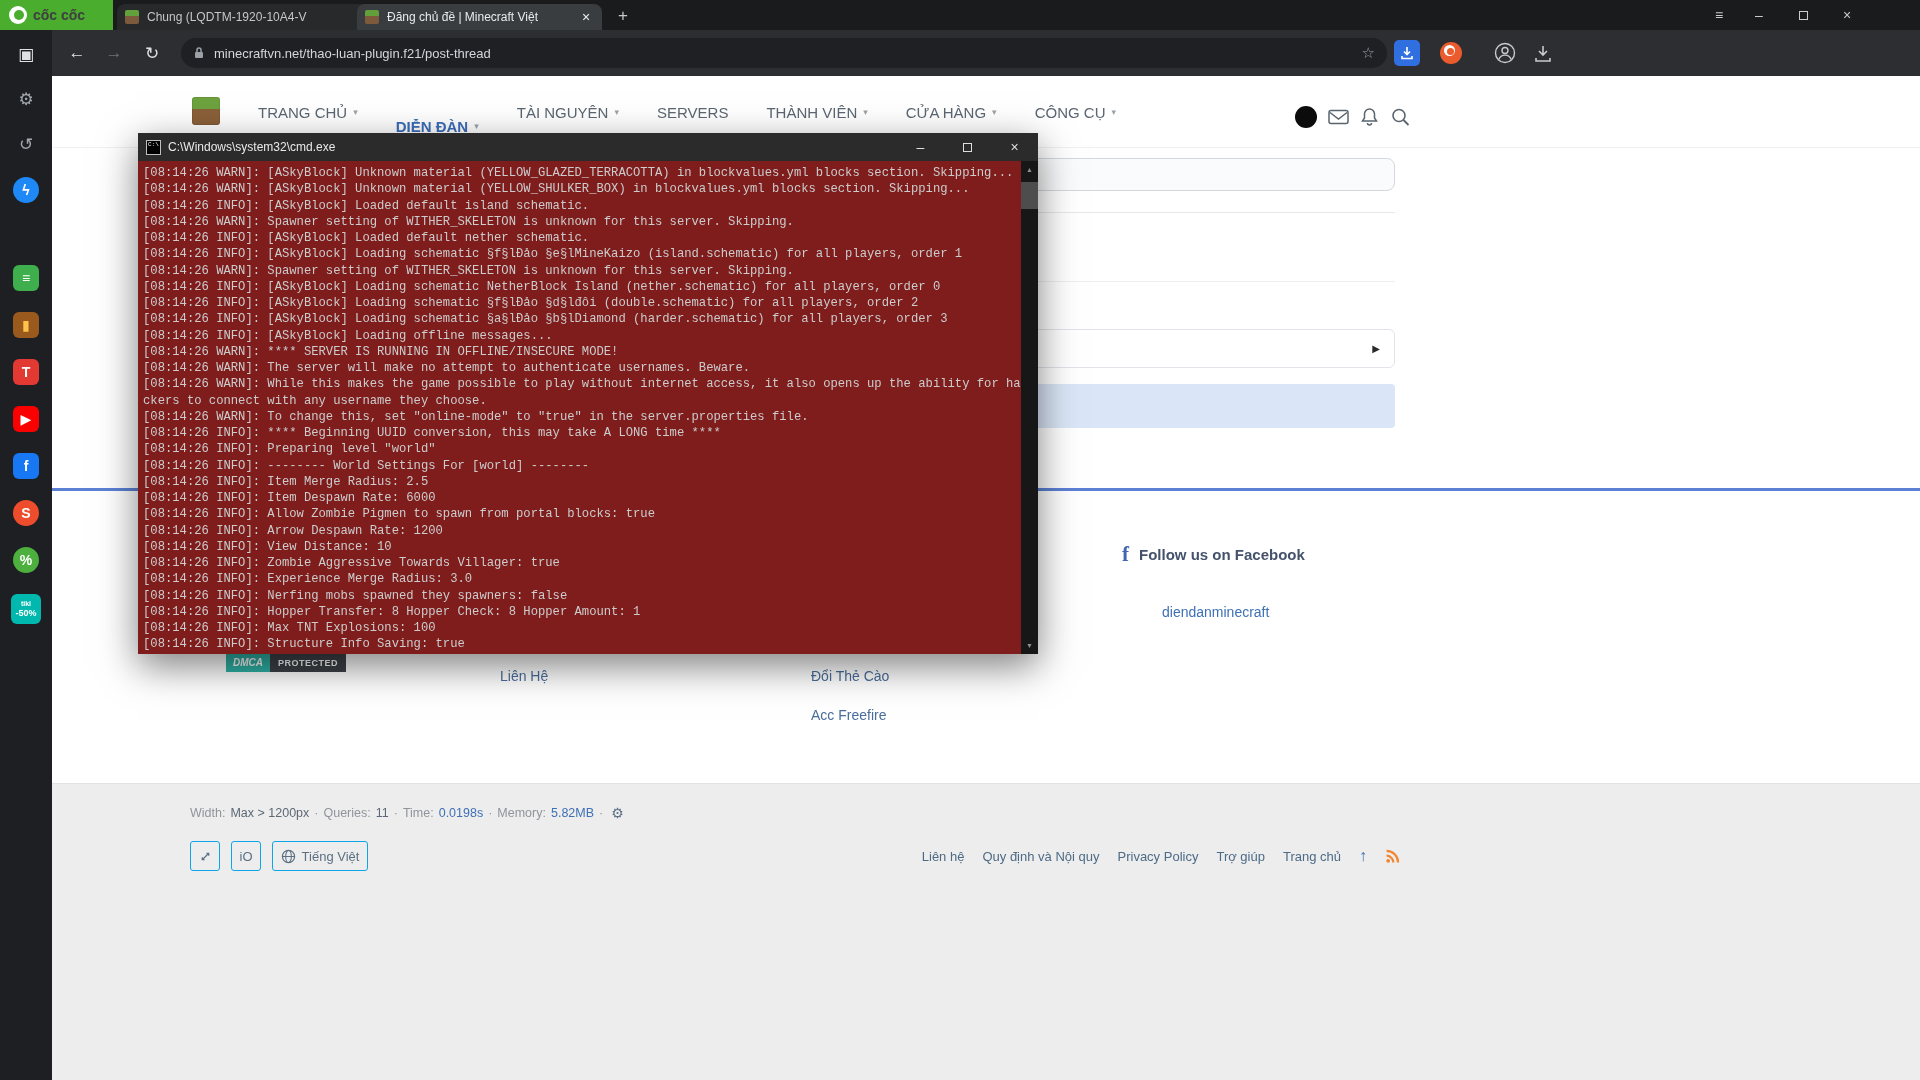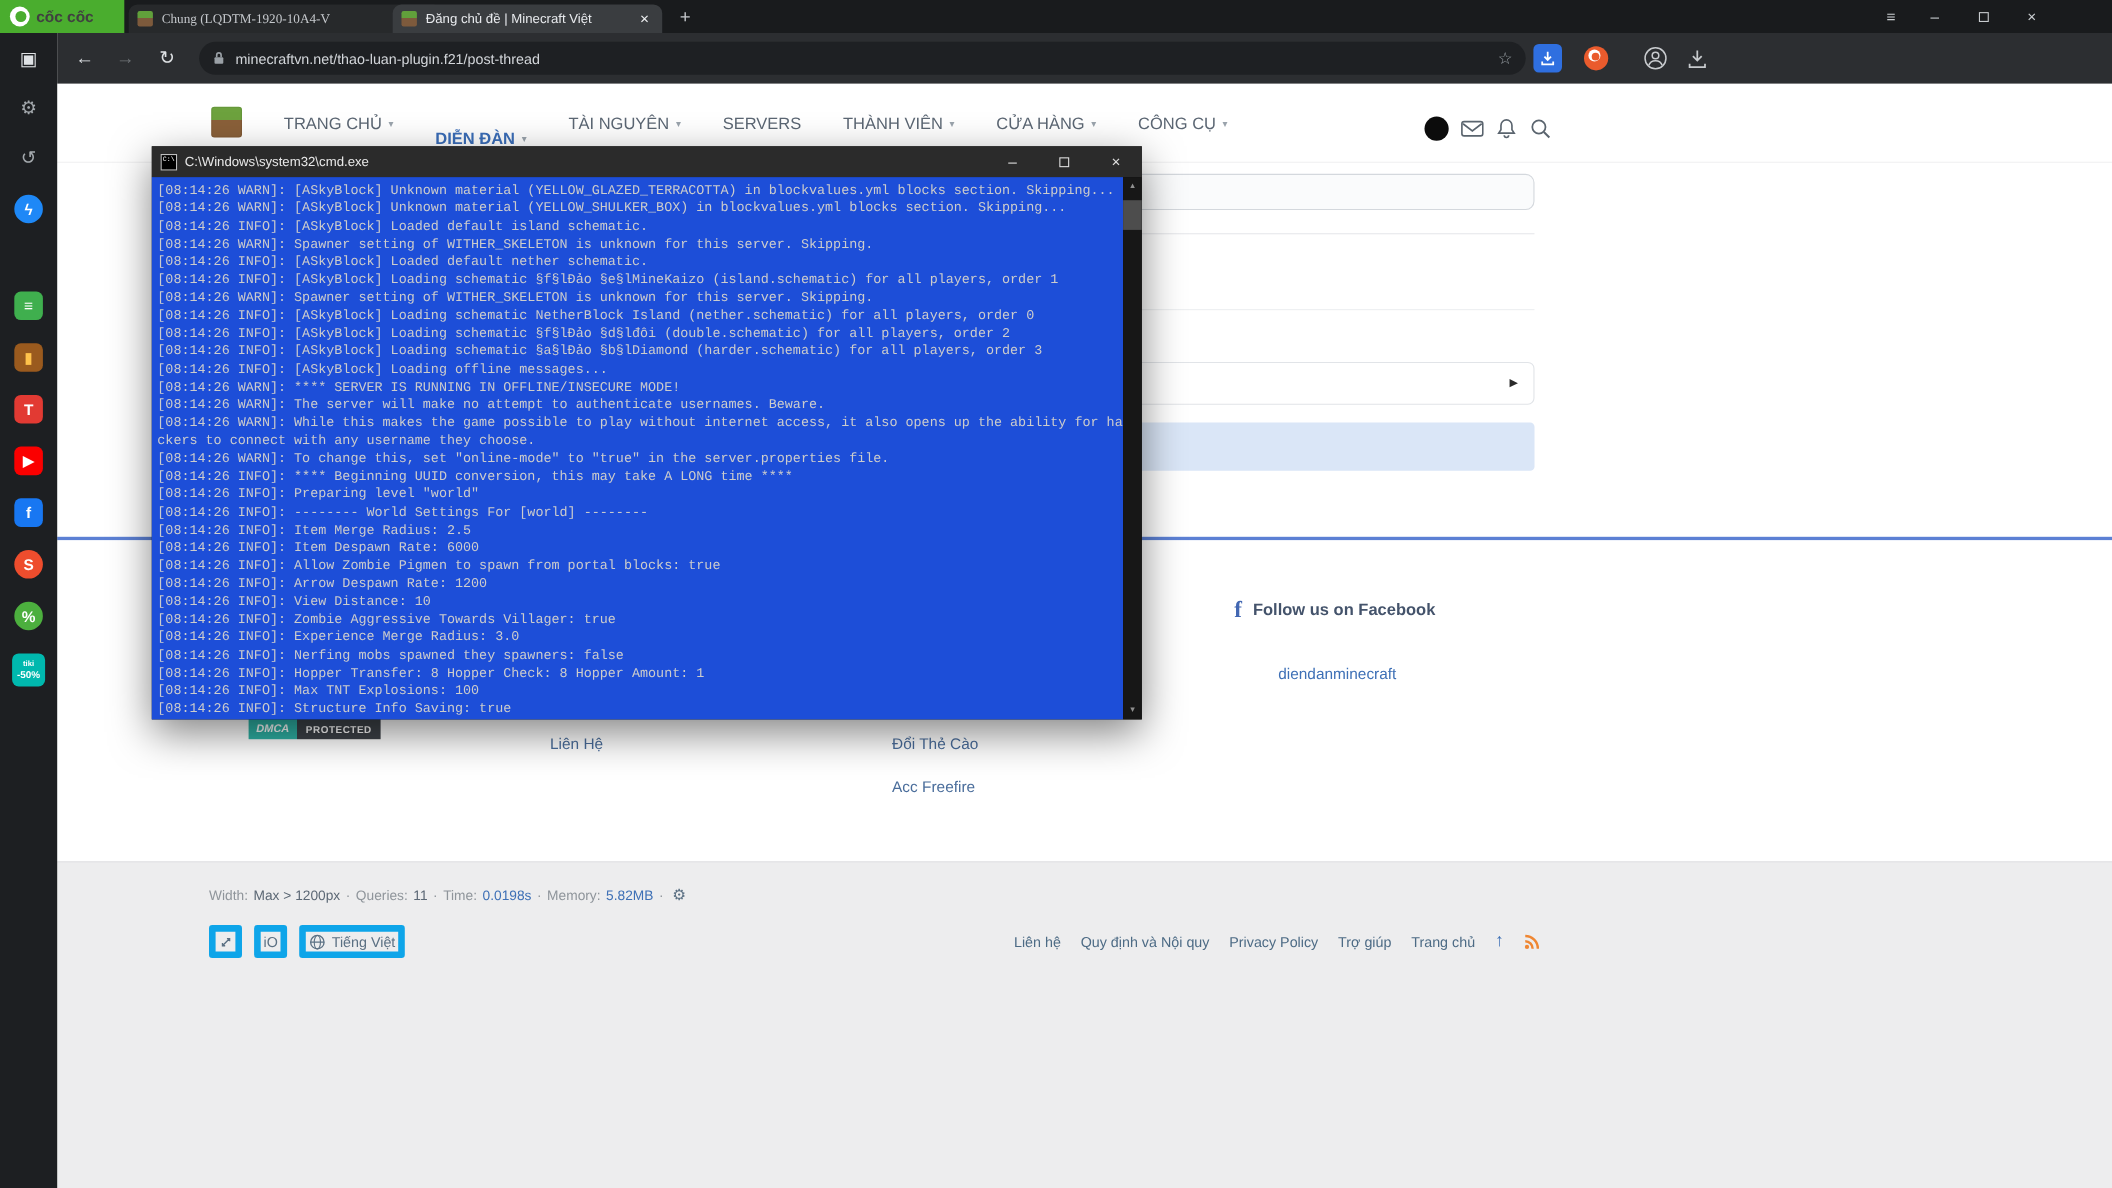--- a/index.html
+++ b/index.html
@@ -6,21 +6,21 @@
   html,body{width:1920px;height:1080px;}
   body{position:relative;overflow:hidden;background:#fff;font-family:"Liberation Sans","DejaVu Sans",sans-serif;}
 
   
   #titlebar{position:absolute;left:0;top:0;width:1920px;height:30px;background:#191b1d;z-index:50;}
   #brand{position:absolute;left:0;top:0;width:113px;height:30px;background:#4aad2e;display:flex;align-items:center;gap:6px;padding-left:9px;z-index:51;}
   #brand .logo{width:18px;height:18px;border-radius:50%;background:#fff;position:relative;flex:0 0 auto;}
   #brand .logo::after{content:"";position:absolute;left:5px;top:4px;width:10px;height:10px;border-radius:50%;background:#4aad2e;}
   #brand .brand-text{color:#404040;font-size:14px;font-weight:700;}
   .tab{position:absolute;top:4px;height:26px;border-radius:8px 8px 0 0;display:flex;align-items:center;padding:0 8px;gap:8px;z-index:51;}
-  #tab1{left:117px;width:285px;background:#27292b;font-family:Liberation Serif, serif;}
+  #tab1{left:117px;width:285px;background:#27292b;}
   #tab2{left:357px;width:245px;background:#3a3d40;}
   .favicon{width:14px;height:14px;border-radius:2px;background:linear-gradient(#61a03b 0 45%,#7d5a3c 45%);flex:0 0 auto;}
   .tab-title{flex:1;font-size:12px;color:#c4c7cb;white-space:nowrap;overflow:hidden;}
   #tab2 .tab-title{color:#e8eaed;}
   .tab-close{font-size:13px;color:#9aa0a6;width:16px;text-align:center;}
   #tab2 .tab-close{color:#eceef0;font-size:14px;}
   #new-tab{position:absolute;left:612px;top:5px;width:22px;height:22px;color:#c4c7cb;font-size:17px;text-align:center;line-height:21px;z-index:51;}
   .winbtn{position:absolute;top:0;width:38px;height:30px;display:flex;align-items:center;justify-content:center;color:#c8cccf;font-size:12px;z-index:51;}
   #win-menu{left:1700px;font-size:14px;}
   #win-min{left:1740px;font-size:14px;}
@@ -89,39 +89,39 @@
   #dmca{position:absolute;left:190px;top:653px;height:19px;display:flex;z-index:1;cursor:pointer;padding-left:36px;}
   #dmca .dmca-left{background:#2fb3a6;color:#fff;font-size:10px;font-weight:700;font-style:italic;padding:0 7px;display:flex;align-items:center;}
   #dmca .dmca-right{background:#3d4248;color:#fff;font-size:9px;font-weight:700;letter-spacing:.5px;padding:0 8px;display:flex;align-items:center;}
 
   
   #gray-footer{position:absolute;left:52px;top:783px;width:1868px;height:297px;background:#ededee;border-top:1px solid #e2e2e3;z-index:1;}
   #debug-row{position:absolute;left:138px;top:21px;display:flex;align-items:center;gap:5px;font-size:12.5px;color:#8f959b;}
   .dbg-value{color:#5c6875;}
   .dbg-blue{color:#3e70b6;}
   .dbg-gear{color:#5b7083;font-size:14px;margin-left:3px;cursor:pointer;}
-  .ft-btn{position:absolute;top:57px;height:30px;border:6px solid #0ea5e9;border-radius:3px;background:transparent;display:flex;align-items:center;justify-content:center;color:#5b7083;font-size:13px;cursor:pointer;gap:6px;}
+  .ft-btn{position:absolute;top:57px;height:30px;border:1px solid #0ea5e9;border-radius:3px;background:transparent;display:flex;align-items:center;justify-content:center;color:#5b7083;font-size:13px;cursor:pointer;gap:6px;}
   #btn-expand{left:138px;width:30px;}
   #btn-io{left:179px;width:30px;}
   #btn-lang{left:220px;width:96px;}
   #footer-right{position:absolute;right:520px;top:57px;height:30px;display:flex;align-items:center;gap:18px;}
   .flink{font-size:13px;color:#4d6b85;cursor:pointer;white-space:nowrap;}
   #btn-up{color:#3e70b6;font-weight:700;font-size:16px;cursor:pointer;}
 
   
   #cmd{position:absolute;left:138px;top:133px;width:900px;height:521px;background:#0c0c0c;z-index:30;box-shadow:0 12px 36px rgba(0,0,0,.5);}
   #cmd-titlebar{position:absolute;left:0;top:0;right:0;height:28px;background:#2b2b2b;display:flex;align-items:center;gap:7px;padding-left:8px;}
   #cmd-icon{width:15px;height:15px;background:#000;border:1px solid #bfbfbf;color:#fff;font-size:6px;line-height:6px;font-family:"Liberation Mono","DejaVu Sans Mono",monospace;padding:1px;flex:0 0 auto;}
   #cmd-title{font-size:12px;color:#e9e9e9;}
   .cmd-btn{position:absolute;top:0;width:47px;height:28px;display:flex;align-items:center;justify-content:center;color:#dedede;cursor:pointer;}
   #cmd-min{right:94px;font-size:14px;}
   #cmd-max{right:47px;}
   #cmd-close{right:0;font-size:14px;}
   .cmd-max-box{width:9px;height:9px;border:1px solid #dedede;display:block;}
-  #console{position:absolute;left:0;top:28px;right:17px;bottom:0;overflow:hidden;padding:4px 0 0 5px;background:#1d4ed8;}
+  #console{position:absolute;left:0;top:28px;right:17px;bottom:0;overflow:hidden;padding:4px 0 0 5px;background:#7f1d1d;}
   .cline{font-family:"Liberation Mono","DejaVu Sans Mono",monospace;font-size:12.2px;line-height:16.25px;color:#ccc;white-space:pre;}
   #cmd-scroll{position:absolute;right:0;top:28px;width:17px;bottom:0;background:#171717;}
   .scroll-arrow{position:absolute;left:0;width:17px;height:17px;display:flex;align-items:center;justify-content:center;color:#8f8f8f;font-size:7px;cursor:pointer;}
   #scroll-up{top:0;}
   #scroll-down{bottom:0;}
   #scroll-thumb{position:absolute;left:0;top:21px;width:17px;height:27px;background:#4d4d4d;cursor:pointer;}
 </style>
 </head>
 <body>
 

